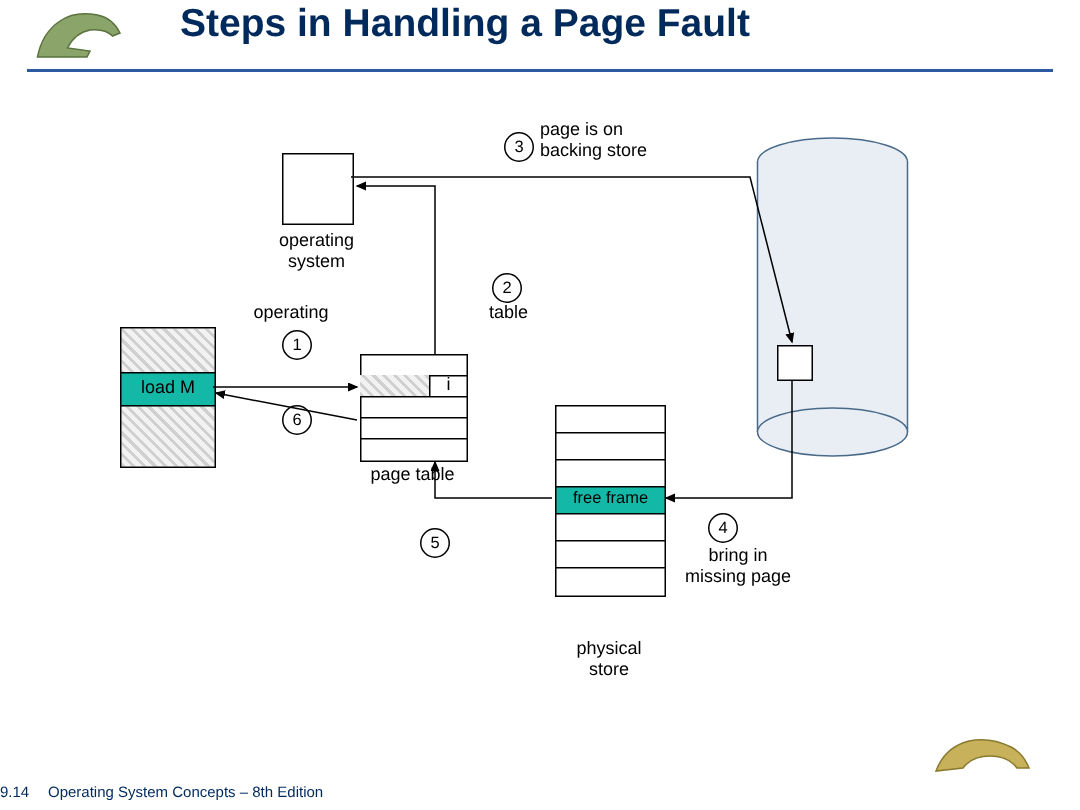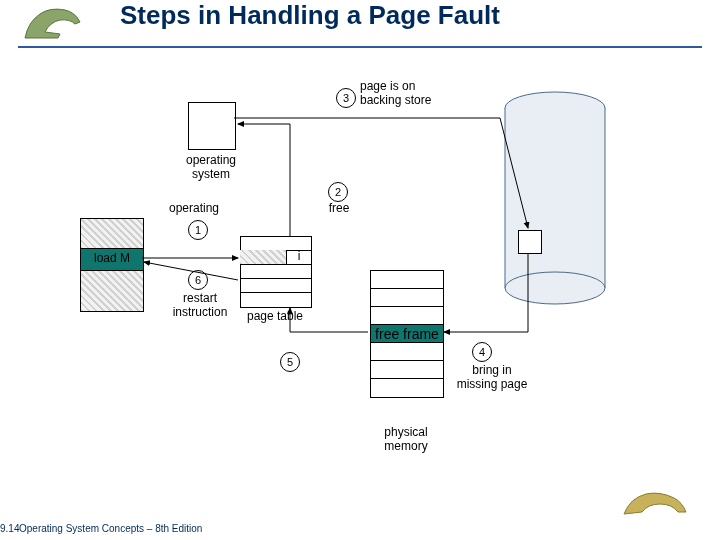--- a/index.html
+++ b/index.html
@@ -1,29 +1,29 @@
 <!DOCTYPE html>
 <html><head>
 <meta charset="utf-8">
 <style>
   html,body{margin:0;padding:0;width:720px;height:540px;background:#fff;font-family:Arial,Helvetica,sans-serif;overflow:hidden}
   .slide{position:relative;width:720px;height:540px}
   .title{position:absolute;left:120px;top:0;font-size:26px;font-weight:bold;color:#002a5c}
   .rule{position:absolute;left:18px;top:46px;width:684px;height:2px;background:#2b5aa0}
   .dino-tl{position:absolute;left:20px;top:4px;width:70px;height:38px}
   .dino-br{position:absolute;right:30px;bottom:22px;width:70px;height:30px}
-  .footer-l{position:absolute;left:19px;bottom:6px;font-size:10px;color:#002a5c}
+  .footer-l{position:absolute;left:32px;bottom:6px;font-size:10px;color:#002a5c}
   .footer-c{position:absolute;left:0;right:0;bottom:6px;text-align:left;font-size:10px;color:#002a5c}
   .footer-r{position:absolute;right:18px;bottom:6px;font-size:10px;color:#002a5c}
   .diagram{position:absolute;left:80px;top:70px;width:560px;height:420px}
   .dlabel{position:absolute;font-size:12px;color:#000;text-align:center;line-height:1.15}
   .circ{position:absolute;width:18px;height:18px;border:1px solid #000;border-radius:50%;background:#fff;font-size:11px;text-align:center;line-height:18px}
   .box{position:absolute;border:1px solid #000;background:#fff}
   .hatch{background:repeating-linear-gradient(45deg,#d0d0d0 0,#d0d0d0 2px,#f2f2f2 2px,#f2f2f2 5px)}
-  .gray{background:#0f766e}
+  .gray{background:#14b8a6}
   svg.arrows{position:absolute;left:0;top:0;width:560px;height:420px;pointer-events:none}
 </style>
 </head>
 <body>
 
 <div class="slide">
 
   <div class="dino-tl">
     <svg viewBox="0 0 70 38">
         <path d="M5 34 Q8 18 20 10 Q30 3 45 6 Q55 8 60 18 L55 20 Q50 15 40 16 Q30 18 25 28 L40 30 L38 34 Z" fill="#8aa46a" stroke="#5a733f"></path>
@@ -47,21 +47,21 @@
       <ellipse cx="55" cy="18" rx="50" ry="16" fill="#e8eef4" stroke="#4a6a8a"></ellipse>
       <rect x="5" y="18" width="100" height="180" fill="#e8eef4" stroke="none"></rect>
       <line x1="5" y1="18" x2="5" y2="198" stroke="#4a6a8a"></line>
       <line x1="105" y1="18" x2="105" y2="198" stroke="#4a6a8a"></line>
       <ellipse cx="55" cy="198" rx="50" ry="16" fill="#e8eef4" stroke="#4a6a8a"></ellipse>
     </svg>
 
     <div class="box" style="left:438px;top:160px;width:22px;height:22px"></div>
 
     <div class="circ" style="left:248px;top:112px">2</div>
-    <div class="dlabel" style="left:244px;top:132px;width:30px">free</div>
+    <div class="dlabel" style="left:244px;top:132px;width:30px">table</div>
 
     <div class="dlabel" style="left:84px;top:132px;width:60px">operating</div>
     <div class="circ" style="left:108px;top:150px">1</div>
 
     <div class="box hatch" style="left:0px;top:148px;width:62px;height:30px;border-bottom:none"></div>
     <div class="box gray" style="left:0px;top:178px;width:62px;height:22px;border-bottom:none">
       <div class="dlabel" style="left:0;top:3px;width:62px">load M</div>
     </div>
     <div class="box hatch" style="left:0px;top:200px;width:62px;height:40px"></div>
 
@@ -69,36 +69,34 @@
     <div class="box" style="left:160px;top:180px;width:70px;height:14px;border-bottom:none">
       <div class="box hatch" style="left:-1px;top:-1px;width:46px;height:14px;border:none;border-right:1px solid #000"></div>
       <div class="dlabel" style="left:46px;top:-1px;width:24px">i</div>
     </div>
     <div class="box" style="left:160px;top:194px;width:70px;height:14px;border-bottom:none"></div>
     <div class="box" style="left:160px;top:208px;width:70px;height:14px;border-bottom:none"></div>
     <div class="box" style="left:160px;top:222px;width:70px;height:14px"></div>
     <div class="dlabel" style="left:160px;top:240px;width:70px">page table</div>
 
     <div class="circ" style="left:108px;top:200px">6</div>
-    <div class="dlabel" style="left:88px;top:222px;width:64px;white-space:pre-line">restart
-instruction</div>
 
     <div class="circ" style="left:200px;top:282px">5</div>
 
     <div class="box" style="left:290px;top:200px;width:72px;height:18px;border-bottom:none"></div>
     <div class="box" style="left:290px;top:218px;width:72px;height:18px;border-bottom:none"></div>
     <div class="box" style="left:290px;top:236px;width:72px;height:18px;border-bottom:none"></div>
     <div class="box gray" style="left:290px;top:254px;width:72px;height:18px;border-bottom:none">
-      <div class="dlabel" style="left:0;top:1px;width:72px;font-size:14px">free frame</div>
+      <div class="dlabel" style="left:0;top:1px;width:72px;font-size:11px">free frame</div>
     </div>
     <div class="box" style="left:290px;top:272px;width:72px;height:18px;border-bottom:none"></div>
     <div class="box" style="left:290px;top:290px;width:72px;height:18px;border-bottom:none"></div>
     <div class="box" style="left:290px;top:308px;width:72px;height:18px"></div>
     <div class="dlabel" style="left:290px;top:356px;width:72px;white-space:pre-line">physical
-memory</div>
+store</div>
 
     <div class="circ" style="left:392px;top:272px">4</div>
     <div class="dlabel" style="left:372px;top:294px;width:80px;white-space:pre-line">bring in
 missing page</div>
 
     <svg class="arrows">
       <defs>
         <marker id="ah" markerWidth="8" markerHeight="8" refX="6" refY="3" orient="auto">
           <path d="M0,0 L7,3 L0,6 Z" fill="#000"></path>
         </marker>

